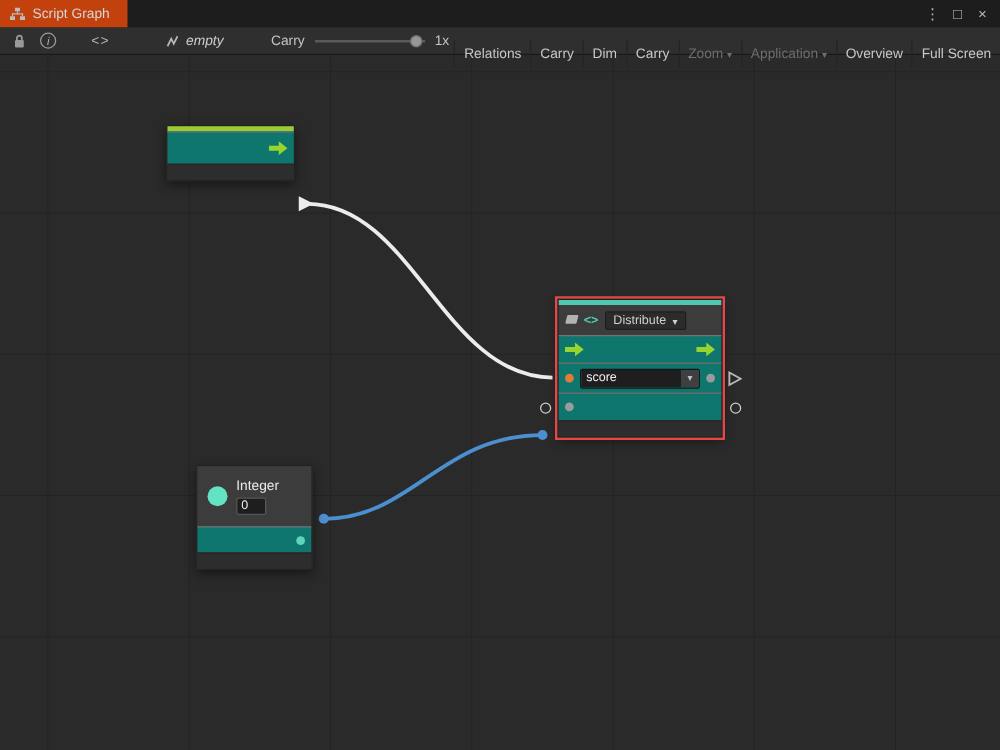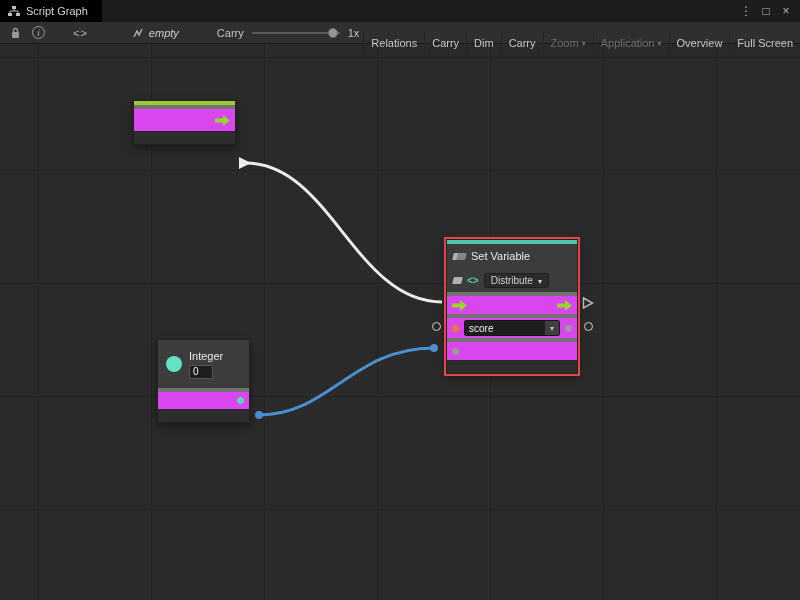--- a/index.html
+++ b/index.html
@@ -3,21 +3,21 @@
 <meta charset="utf-8">
 <style>
   * { margin:0; padding:0; box-sizing:border-box; }
   html,body { width:800px; height:600px; overflow:hidden; background:#2a2a2a;
               font-family:"Liberation Sans", sans-serif; }
 
   
   .titlebar { position:absolute; left:0; top:0; width:800px; height:22px;
               background:#1d1d1d; display:flex; align-items:stretch; z-index:5; }
   .tab { display:flex; align-items:center; gap:6px; padding:0 14px 0 8px;
-         background:#000000; color:#d6d6d6; font-size:11px; }
+         background:#c2410c; color:#d6d6d6; font-size:11px; }
   .tab-icon svg { display:block; }
   .win-controls { margin-left:auto; display:flex; align-items:center; gap:4px;
                   padding-right:6px; color:#b8b8b8; font-size:12px; }
   .win-controls span { width:16px; text-align:center; cursor:default; }
 
   
   .toolbar { position:absolute; left:0; top:22px; width:800px; height:22px;
              background:#2f2f2f; border-bottom:1px solid #1a1a1a;
              display:flex; align-items:center; color:#c4c4c4; font-size:11px; z-index:5; }
   .tb-icon { display:flex; align-items:center; justify-content:center; height:22px; }
@@ -52,21 +52,21 @@
 
   
   .node { position:absolute; z-index:2; background:#383838;
           border:1px solid #222; box-shadow:0 3px 8px rgba(0,0,0,.45);
           color:#dedede; font-size:11px; }
   .strip { height:4px; }
   .strip.green { background:#9ACD32; }
   .strip.teal  { background:#4EC9B0; }
   .node.selected { box-shadow:0 0 0 2px #e84545, 0 3px 8px rgba(0,0,0,.45); }
 
-  .port-row { background:#d946ef; border-top:4px solid #737373;
+  .port-row { background:#0f766e; border-top:1px solid #737373;
               display:flex; align-items:center; }
   .node-footer { height:13px; background:#2d2d2d; border-top:1px solid #262626; }
 
   
   .node.on-start { left:133px; top:100px; width:103px; }
   .on-start .head { height:46px; background:#3c3c3c; display:flex;
                     align-items:center; gap:6px; padding:0 6px; }
   .on-start .titles .t { color:#eaeaea; font-size:11px; }
   .on-start .titles .s { color:#9a9a9a; font-size:9px; margin-top:1px; }
   .on-start .port-row { height:26px; justify-content:flex-end; padding-right:5px; }
@@ -92,21 +92,21 @@
   .dot.teal { background:#5FD3BC; }
   .score-wrap { display:flex; flex:1; height:16px; border:1px solid #151515;
                 border-radius:2px; overflow:hidden; }
   .score-input { flex:1; min-width:0; background:#1e1e1e; border:none; outline:none;
                  color:#f0f0f0; font-size:10px; padding:0 4px;
                  font-family:"Liberation Sans",sans-serif; }
   .score-caret { width:14px; background:#3f3f3f; color:#bdbdbd; font-size:8px;
                  display:flex; align-items:center; justify-content:center; }
 
   
-  .node.integer { left:157px; top:339px; width:93px; }
+  .node.integer { left:157px; top:372px; width:93px; }
   .int-head { height:48px; background:#3c3c3c; display:flex; align-items:center;
               gap:7px; padding:0 8px; }
   .int-circle { width:16px; height:16px; border-radius:50%; background:#63E2C6; flex:none; }
   .int-col { display:flex; flex-direction:column; gap:3px; }
   .int-title { color:#eaeaea; }
   .int-value { width:24px; height:14px; background:#1e1e1e; border:1px solid #555;
                border-radius:2px; color:#f0f0f0; font-size:10px; padding:0 3px;
                outline:none; font-family:"Liberation Sans",sans-serif; }
   .integer .port-row { height:21px; justify-content:flex-end; padding-right:5px; }
 
@@ -210,26 +210,20 @@
       <polygon points="0,3.5 8,3.5 8,0 15,5.5 8,11 8,7.5 0,7.5" fill="#97D52E"></polygon>
     </svg>
   </div>
   <div class="node-footer"></div>
 </div>
 
 <div class="node set-variable selected">
   <div class="strip teal"></div>
   <div class="sv-head">
     <div class="sv-row">
-      <span>
-        <span class="pgram"></span><span class="pgram dk"></span>
-      </span>
-      <span class="sv-title">Set Variable</span>
-    </div>
-    <div class="sv-row">
       <span><span class="pgram"></span></span>
       <span class="tealcode">&lt;&gt;</span>
       <span class="dropdown">
         <span>Distribute</span>
         <span class="caret">▾</span>
       </span>
     </div>
   </div>
   <div class="port-row sv-prow1">
     <svg class="flow-arrow" width="15" height="11" viewBox="0 0 15 11">

